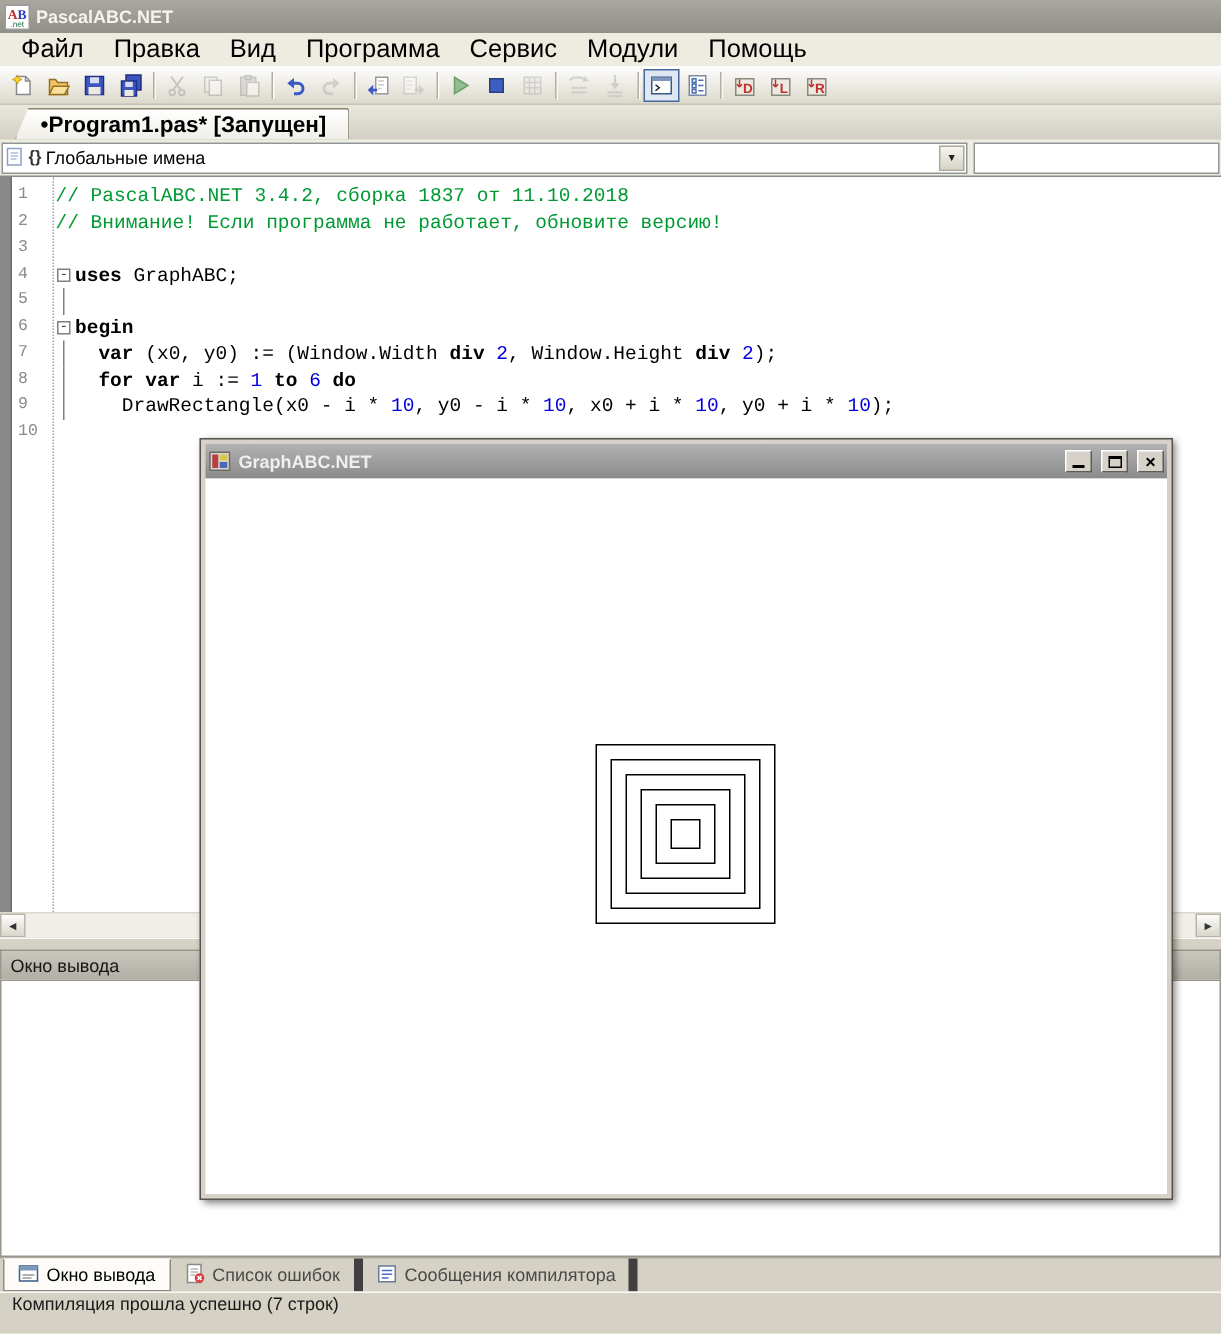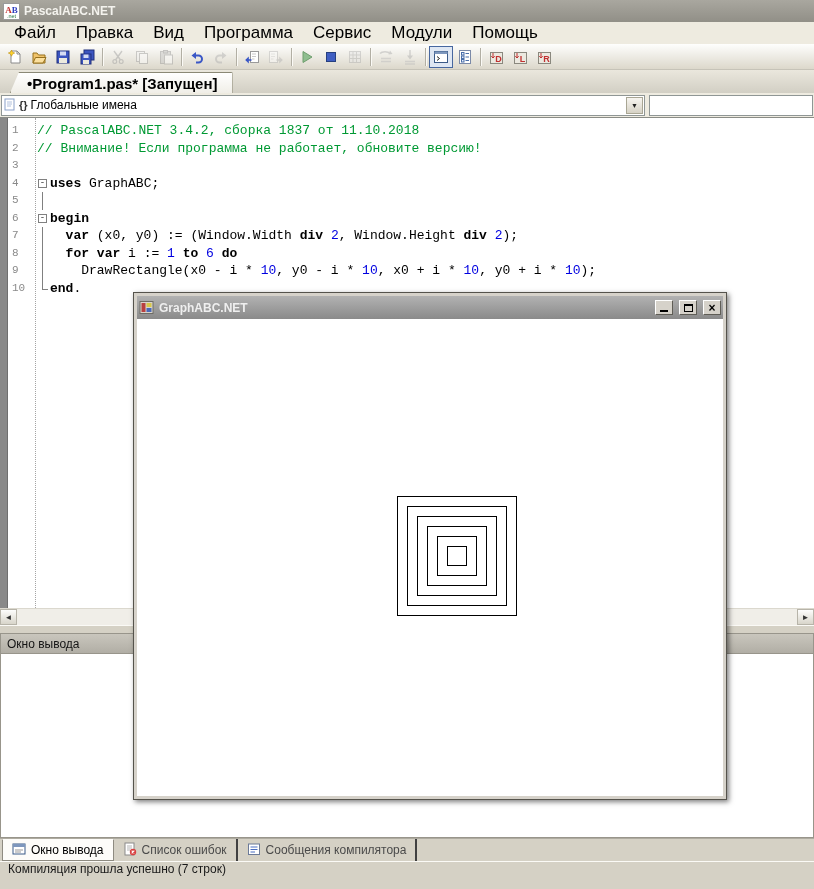--- a/index.html
+++ b/index.html
@@ -85,21 +85,21 @@
   
   #output-header { top: 633px; height: 20px; background: linear-gradient(#c9c6bd,#b1aea5);
     border: 1px solid #98958b; border-bottom: none; display: flex; align-items: center;
     padding-left: 6px; font-size: 12px; color: #151515; }
   #output-body { top: 653px; height: 185px; background: #fff; border: 1px solid #98958b; }
 
   
   #bottom-tab-bar { top: 838px; height: 23px; background: #d5d1c5; border-top: 1px solid #aeaba0;
     display: flex; align-items: stretch; padding-left: 2px; }
   .btab { display: flex; align-items: center; gap: 5px; padding: 0 9px; font-size: 12px;
-    color: #4a4a4a; border-right: 2px solid #404040; cursor: default; }
+    color: #4a4a4a; border-right: 6px solid #404040; cursor: default; }
   .btab.active { background: #fdfcf9; border: 1px solid #8e8b81; border-top: 1px solid #fdfcf9; color: #000; }
 
   
   #statusbar { top: 861px; height: 28px; background: #d5d1c5; border-top: 1px solid #fbfaf6;
     display: flex; align-items: flex-start; padding-left: 8px; font-size: 12px; color: #1a1a1a; }
 
   
   #graph-window { position: absolute; background: #d6d2ca; border: 1px solid #55534c;
     padding: 3px; box-shadow: 2px 2px 5px rgba(0,0,0,.5); display: flex; flex-direction: column; }
   .gw-title { height: 23px; background: linear-gradient(#b2b2b2,#8a8a8a);
@@ -372,38 +372,37 @@
   <div id="code-area">
       <div class="ed-line"><span class="seg-c">// PascalABC.NET 3.4.2, сборка 1837 от 11.10.2018</span></div>
       <div class="ed-line"><span class="seg-c">// Внимание! Если программа не работает, обновите версию!</span></div>
       <div class="ed-line"></div>
       <div class="ed-line"><span class="fold-cell"><span class="fold-box">-</span></span><span class="seg-k">uses</span><span class="seg-p"> GraphABC;</span></div>
       <div class="ed-line"><span class="fold-cell fold-vline"></span></div>
       <div class="ed-line"><span class="fold-cell"><span class="fold-box">-</span></span><span class="seg-k">begin</span></div>
       <div class="ed-line"><span class="fold-cell fold-vline"></span><span class="seg-p">  </span><span class="seg-k">var</span><span class="seg-p"> (x0, y0) := (Window.Width </span><span class="seg-k">div</span><span class="seg-p"> </span><span class="seg-n">2</span><span class="seg-p">, Window.Height </span><span class="seg-k">div</span><span class="seg-p"> </span><span class="seg-n">2</span><span class="seg-p">);</span></div>
       <div class="ed-line"><span class="fold-cell fold-vline"></span><span class="seg-p">  </span><span class="seg-k">for</span><span class="seg-p"> </span><span class="seg-k">var</span><span class="seg-p"> i := </span><span class="seg-n">1</span><span class="seg-p"> </span><span class="seg-k">to</span><span class="seg-p"> </span><span class="seg-n">6</span><span class="seg-p"> </span><span class="seg-k">do</span></div>
       <div class="ed-line"><span class="fold-cell fold-vline"></span><span class="seg-p">    DrawRectangle(x0 - i * </span><span class="seg-n">10</span><span class="seg-p">, y0 - i * </span><span class="seg-n">10</span><span class="seg-p">, x0 + i * </span><span class="seg-n">10</span><span class="seg-p">, y0 + i * </span><span class="seg-n">10</span><span class="seg-p">);</span></div>
-      <div class="ed-line"><span class="fold-cell fold-end"></span><span class="seg-k">end</span><span class="seg-p">.</span></div>
     </div>
 </div>
 
 <div id="hscroll" class="abs">
   <button class="scroll-btn">◄</button>
   <button class="scroll-btn">►</button>
 </div>
 
 <div id="splitter" class="abs"></div>
 
 <div id="output-header" class="abs">
   <span>Окно вывода</span>
 </div>
 
 <div id="output-body" class="abs"></div>
 
-<div id="graph-window" style="left: 133px; top: 292px; width: 594px; height: 508px;">
+<div id="graph-window" style="left: 133px; top: 292px; width: 649px; height: 508px;">
   <div class="gw-title">
     <span class="tbico" id="gw-icon">
         <svg width="16" height="16">
           <rect x="1" y="1.5" width="13" height="12" fill="#d9d5cd" stroke="#6e6c64"></rect>
           <rect x="2.5" y="3" width="4" height="9" fill="#b84040"></rect>
           <rect x="7.5" y="3" width="5" height="4" fill="#d8c84a"></rect>
           <rect x="7.5" y="8" width="5" height="4" fill="#4a68b8"></rect>
         </svg>
       </span>
     <span class="gw-title-text">GraphABC.NET</span>

